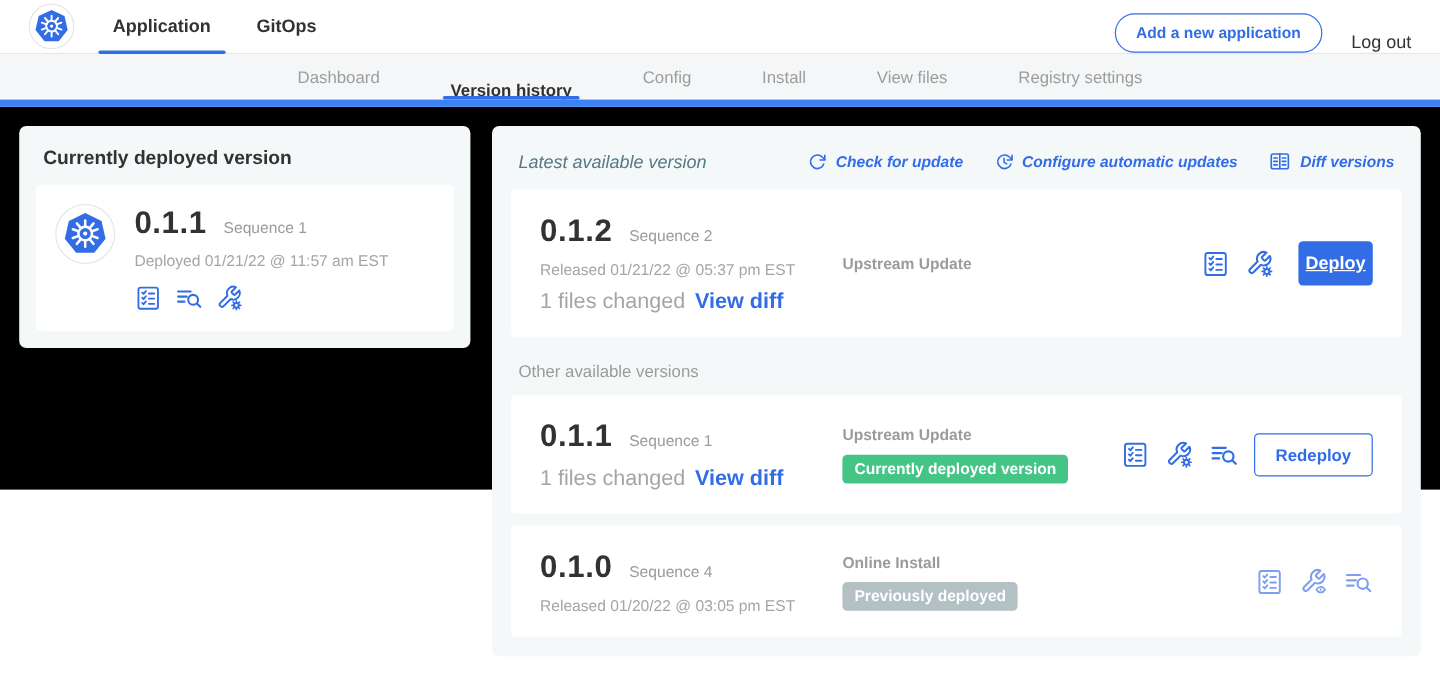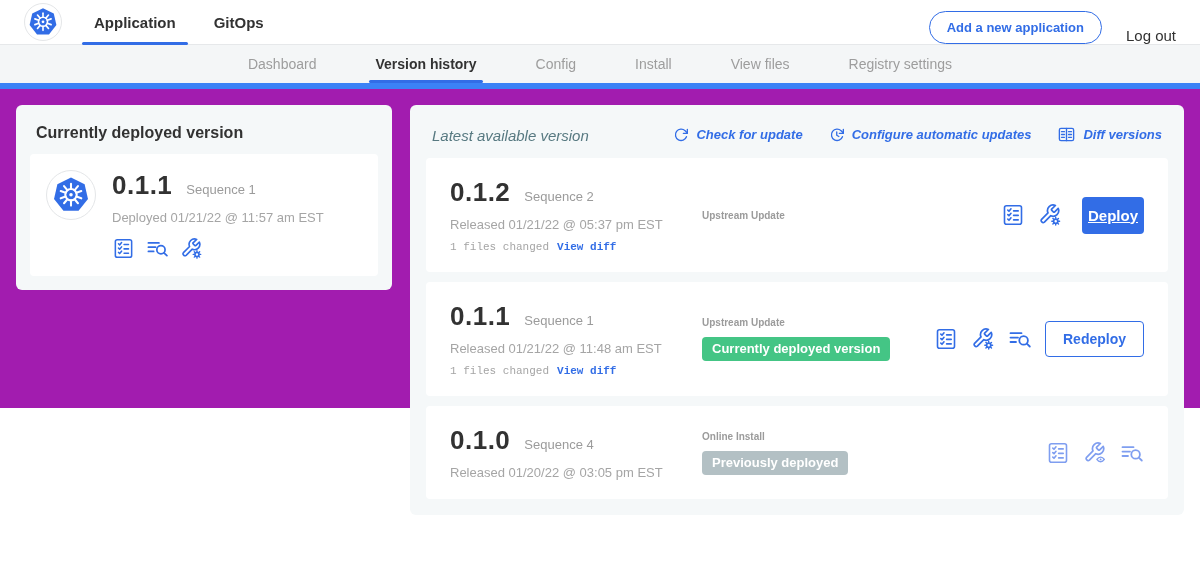--- a/index.html
+++ b/index.html
@@ -3,21 +3,21 @@
 <meta charset="utf-8">
 <style>
   * { margin: 0; padding: 0; box-sizing: border-box; }
   html, body { background: #fff; }
   body {
     width: 1200px; height: 564px;
     font-family: "Liberation Sans", "DejaVu Sans", sans-serif;
     color: #323232;
     overflow: hidden;
   }
-  .page { width: 1200px; height: 408px; background: #a21caf; }
+  .page { width: 1200px; height: 408px; background: #000000; }
 
   
   .topnav {
     height: 45px; display: flex; align-items: stretch;
     padding: 0 24px; border-bottom: 1px solid #e6e8ea; background: #fff;
   }
   .brand { display: flex; align-items: center; margin-right: 20px; }
   .brand-circle {
     width: 38px; height: 38px; border-radius: 50%;
     background: #fff; border: 1px solid #e4e6e8;
@@ -44,21 +44,21 @@
 
   
   .subnav {
     height: 44px; background: #f4f6f7; border-bottom: 6px solid #3b82f6;
     display: flex; justify-content: center; gap: 59px;
   }
   .subnav-item {
     position: relative; display: flex; align-items: center;
     font-size: 14px; color: #9d9d9d; cursor: pointer; white-space: nowrap;
   }
-  .subnav-item.active { color: #323232; font-weight: 700; }
+  .subnav-item.active { color: #323232; font-weight: 700; align-items: flex-end; }
   .subnav-item.active::after {
     content: ""; position: absolute; left: -6px; right: -6px; bottom: 0;
     height: 3px; background: #326de6; border-radius: 2px;
   }
 
   
   .content { display: flex; align-items: flex-start; gap: 18px; padding: 16px; }
   .panel { background: #f5f8f9; border-radius: 6px; }
 
   
@@ -90,24 +90,24 @@
   }
   .other-title { font-size: 14px; color: #9b9b9b; margin: 20px 6px 12px; }
 
   .version-card {
     background: #fff; border-radius: 4px; padding: 19px 24px;
     display: flex; align-items: center;
   }
   .version-card + .version-card { margin-top: 10px; }
   .vc-left { width: 252px; flex-shrink: 0; }
   .vc-released { font-size: 13px; color: #a5a5a5; margin-top: 9px; }
-  .vc-files { font-size: 11px; color: #a5a5a5; margin-top: 9px; display: flex; gap: 8px; font-family: Liberation Mono, monospace; }
+  .vc-files { font-size: 18px; color: #a5a5a5; margin-top: 9px; display: flex; gap: 8px; }
   .view-diff { color: #326de6; font-weight: 700; cursor: pointer; }
   .vc-mid { flex: 1; align-self: center; }
-  .vc-source { font-size: 10px; font-weight: 600; color: #9b9b9b; }
+  .vc-source { font-size: 13px; font-weight: 600; color: #9b9b9b; }
   .vc-badge {
     display: inline-block; margin-top: 9px; padding: 4px 10px 5px;
     border-radius: 4px; color: #fff; font-size: 13px; font-weight: 700;
   }
   .badge-green { background: #44c585; }
   .badge-gray  { background: #b3c0c4; }
   .vc-right { margin-left: auto; display: flex; align-items: center; gap: 13px; }
   .card-icons { display: flex; align-items: center; gap: 13px; color: #326de6; }
   .card-icons.dim { color: #7f9ef0; }
   .btn-solid {
@@ -311,28 +311,28 @@
                 <use href="#ic-checklist"></use>
               </svg>
             <svg width="24" height="24" viewBox="0 0 24 24">
                 <use href="#ic-wrench-gear"></use>
               </svg>
           </div>
           <button class="btn-solid">Deploy</button>
         </div>
       </div>
 
+      <div class="other-title">Other available versions</div>
 
       <div class="version-card">
         <div class="vc-left">
           <div class="version-line">
             <span class="version-number">0.1.1</span>
             <span class="sequence-label">Sequence 1</span>
           </div>
-          <div class="vc-released">Released 01/21/22 @ 11:48 am EST</div>
           <div class="vc-files">
             <span>1 files changed</span>
             <span class="view-diff">View diff</span>
           </div>
         </div>
         <div class="vc-mid">
           <div class="vc-source">Upstream Update</div>
           <div class="vc-badge badge-green">Currently deployed version</div>
         </div>
         <div class="vc-right">

